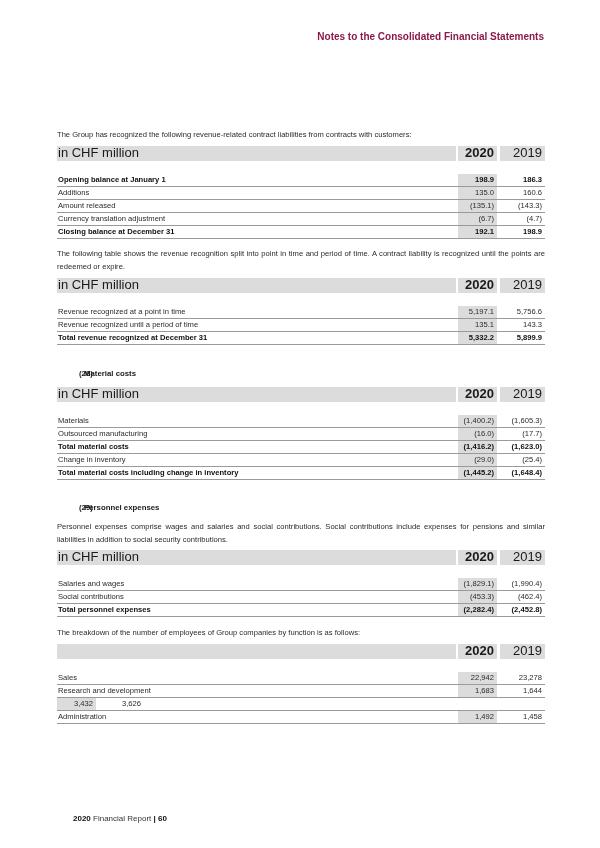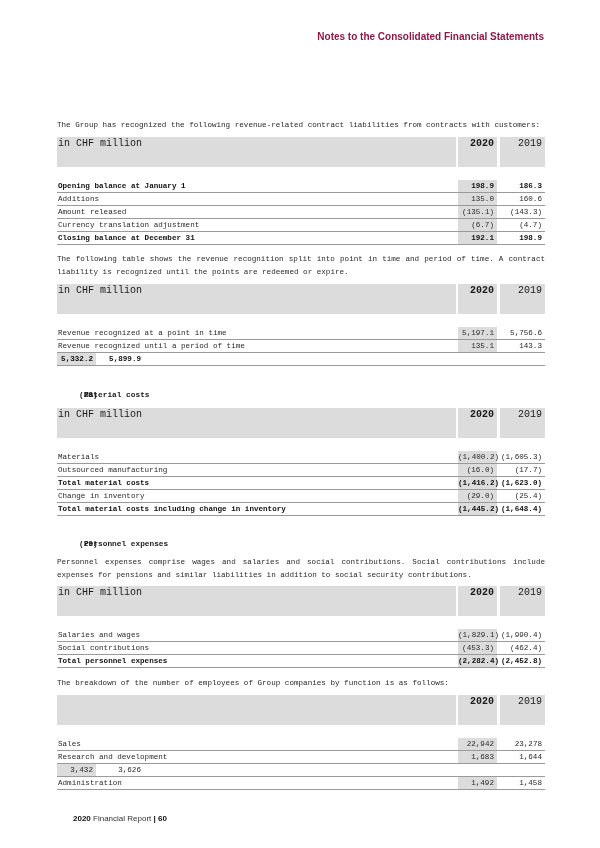--- a/index.html
+++ b/index.html
@@ -15,43 +15,42 @@
     position: absolute;
     top: 31px;
     right: 56px;
     font-size: 10px;
     font-weight: bold;
     color: #8b1a4a;
   }
   .content {
     position: absolute;
     left: 57px;
-    top: 119px;
+    top: 128px;
     width: 488px;
-    font-family: Liberation Mono, monospace;
   }
   .para {
     font-size: 7.6px;
     line-height: 13px;
     color: #2a2a2a;
     text-align: justify;
   }
   .section-title {
     font-size: 7.8px;
     font-weight: bold;
     line-height: 12px;
     display: flex;
   }
   .section-title .num { width: 27px; padding-left: 22px; }
   .tbl { width: 488px; }
   .tbl .hdr {
     display: flex;
-    height: 30px;
+    height: 15px;
     line-height: 13px;
-    font-size: 10px;
+    font-size: 13px;
   }
   .tbl .hdr .lbl {
     flex: 1;
     background: #dcdcdc;
     padding-left: 1px;
     margin-right: 2px;
   }
   .tbl .hdr .c20, .tbl .hdr .c19 {
     background: #dcdcdc;
     text-align: right;
@@ -157,20 +156,21 @@
       <div class="lbl">Revenue recognized at a point in time</div>
       <div class="c20">5,197.1</div>
       <div class="c19">5,756.6</div>
     </div>
     <div class="row">
       <div class="lbl">Revenue recognized until a period of time</div>
       <div class="c20">135.1</div>
       <div class="c19">143.3</div>
     </div>
     <div class="row bold">
+      <div class="lbl">Total revenue recognized at December 31</div>
       <div class="c20">5,332.2</div>
       <div class="c19">5,899.9</div>
     </div>
   </div>
 
   <div class="section-title" style="margin-top:23px;">
     <span class="num">(28)</span>
     <span>Material costs</span>
   </div>
   <div class="tbl" style="margin-top:7px;">

